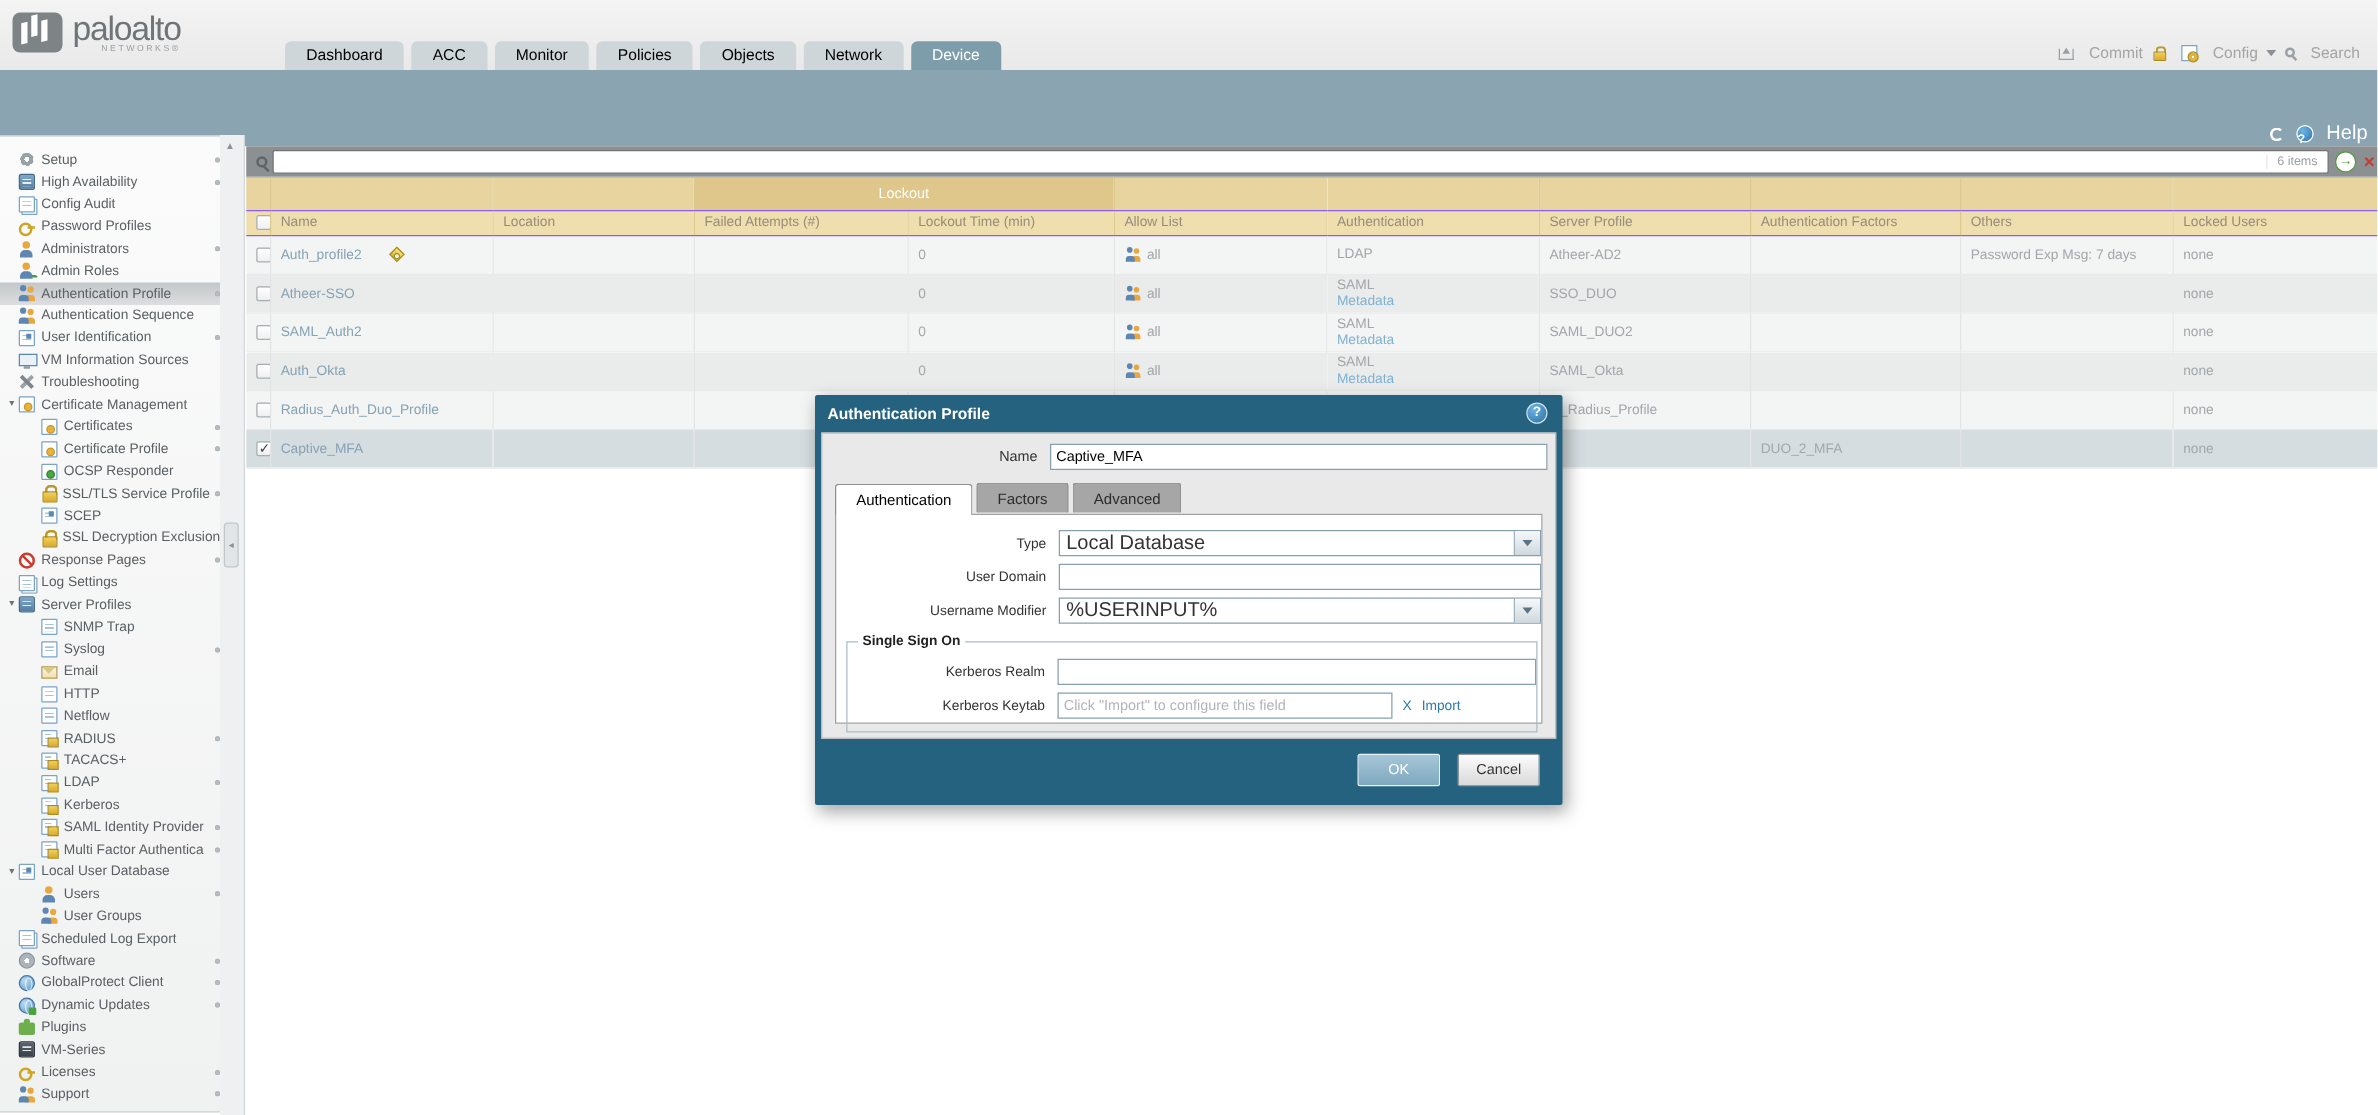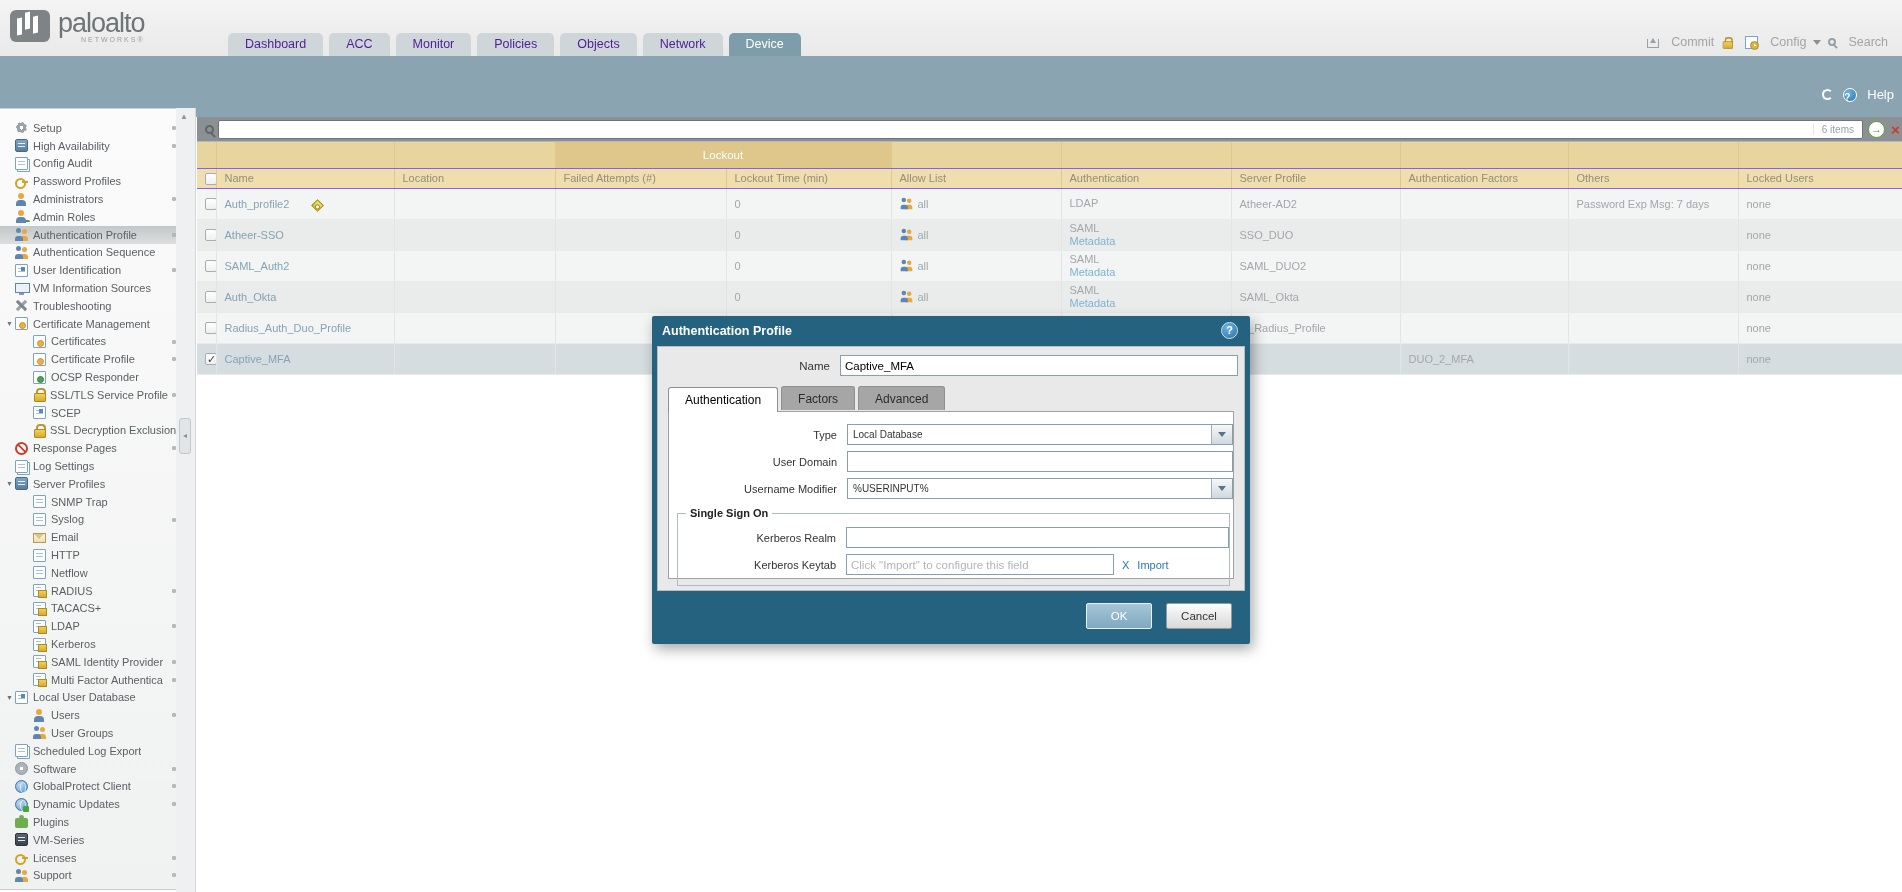--- a/index.html
+++ b/index.html
@@ -7,27 +7,27 @@
   body{font-family:"Liberation Sans","DejaVu Sans",sans-serif;font-size:11px;background:#fff;position:relative;color:#333}
 
   
   #topbar{position:absolute;left:0;top:0;width:1902px;height:56px;background:linear-gradient(#f4f4f4,#e9e9e9)}
   #logo{position:absolute;left:10px;top:10px;display:flex;align-items:flex-start;gap:8px}
   .logo-ic{width:40px;height:32px;background:#7e8386;border-radius:6px;position:relative;overflow:hidden}
   .logo-ic::before{content:"";position:absolute;left:7px;top:8px;width:5px;height:17px;background:#fff;transform:skewY(-14deg);box-shadow:8px -4px 0 #fff,16px 2px 0 #fff}
   .logo-txt{line-height:26px;font-size:27px;color:#6e7477;letter-spacing:-1px}
   .logo-sub{display:block;text-align:right;font-size:7px;color:#9aa0a3;letter-spacing:2px;line-height:8px}
   #nav-tabs{position:absolute;left:228px;bottom:0;display:flex;gap:6px}
-  .ntab{height:23px;line-height:23px;padding:0 17px;background:#cfd6d9;color:#4c1d95;font-size:12.5px;border-radius:5px 5px 0 0;text-align:center}
+  .ntab{height:23px;line-height:23px;padding:0 17px;background:#cfd6d9;color:#000000;font-size:12.5px;border-radius:5px 5px 0 0;text-align:center}
   .ntab.active{background:#7e9dab;color:#fff}
   #top-actions{position:absolute;right:14px;top:35px;display:flex;align-items:center;gap:7px;color:#a4a4a4;font-size:12.5px}
 
   
   #band{position:absolute;left:0;top:56px;width:1902px;height:61px;background:#8ba4b2}
-  #band-right{position:absolute;right:8px;bottom:15px;display:flex;align-items:center;gap:10px;color:#fff;font-size:13px}
+  #band-right{position:absolute;right:8px;bottom:1px;display:flex;align-items:center;gap:10px;color:#fff;font-size:16px}
 
   
   #sidebar{position:absolute;left:0;top:108px;width:184px;bottom:2px;background:linear-gradient(#fbfbfb,#f0f1f1);border:1px solid #c9cdd0;border-left:none;z-index:2}
   #sb-list{padding-top:10px}
   .sb-item{height:17.8px;display:flex;align-items:center;padding-left:6px;white-space:nowrap;overflow:hidden;color:#5a5f63;position:relative;cursor:default}
   .sb-item.lv1{padding-left:24px}
   .sb-item.sel{background:linear-gradient(#c4c7c9,#dcdedf)}
   .sb-arrow{width:9px;flex:none;font-size:7px;color:#6d7478}
   .sb-lbl{overflow:hidden;text-overflow:clip}
   .dot{position:absolute;right:7px;top:7px;width:4px;height:4px;border-radius:50%;background:#b9bec1;box-shadow:inset 0 0 1px #888}
@@ -109,42 +109,42 @@
   .grid td{height:31px;padding:0 8px;border-right:1px solid #e3e4e5;border-bottom:1px solid #e8e9ea;color:#a2a7ab;vertical-align:middle;overflow:hidden;white-space:nowrap}
   .grid td:last-child,.grid th:last-child{border-right:none}
   .grid tbody tr:nth-child(odd){background:#f3f4f4}
   .grid tbody tr:nth-child(even){background:#eaebeb}
   .grid tbody tr.sel{background:#d6dde0}
   .lnk{color:#85a3b5;text-decoration:none;cursor:pointer}
   .meta-lnk{color:#7fb2d2;text-decoration:none;display:block;cursor:pointer}
   .auth-cell div{line-height:13px}
   .cb{width:12px;height:12px;background:linear-gradient(#fff,#efefef);border:1px solid #a7adb2;border-radius:2px;position:relative;display:inline-block;vertical-align:middle}
   .cb.checked::after{content:"✓";position:absolute;left:1px;top:-1px;font-size:11px;font-weight:bold;color:#3c4246;line-height:12px}
-  .name-cell{display:flex;align-items:flex-end}
+  .name-cell{display:flex;align-items:center}
   .allow-wrap{display:flex;align-items:center}
   .allow-wrap .ic{transform:scale(.9)}
 
   
   #dlg{position:absolute;left:652px;top:316px;width:598px;height:328px;background:#24627f;z-index:10;box-shadow:3px 5px 14px rgba(0,0,0,.35);border-radius:2px}
   .dlg-title{height:30px;color:#fff;font-size:12.5px;font-weight:bold;display:flex;align-items:center;padding:0 10px;position:relative}
   .ic-help-dlg{position:absolute;right:12px;top:6px;width:17px;height:17px;border-radius:50%;background:radial-gradient(circle at 35% 30%,#6cb4e4,#2b6f9e);border:1px solid #cfe3ef;color:#fff;font-weight:bold;font-size:11px;text-align:center;line-height:15px}
   .dlg-body{margin:0 5px;height:245px;background:#e9e9e9;border:1px solid #bdbdbd;overflow:hidden}
   .frow{display:flex;align-items:center;margin-bottom:6px}
   .frow label{width:168px;text-align:right;margin-right:10px;color:#333;flex:none}
   .name-row{margin:8px 0 10px 0}
   .name-row label{width:172px;font-size:11.5px}
   .txt{height:21px;border:1px solid #86a0b0;background:#fff;font-size:11.5px;padding:0 4px;font-family:"Liberation Sans",sans-serif;outline:none}
   .txt::placeholder{color:#b0b5b9}
   .name-input{width:398px}
   #dlg-tabs{display:flex;margin-left:10px;gap:3px;position:relative;z-index:2}
   .dtab{height:24px;line-height:24px;padding:0 16px;background:#a6a6a6;color:#2b2b2b;font-size:12px;border:1px solid #8f8f8f;border-bottom:none;border-radius:3px 3px 0 0}
   .dtab.active{background:#fff;color:#000;position:relative;top:1px;height:25px}
   .panel{background:#fff;border:1px solid #a0a0a0;margin:0 10px;height:168px;padding-top:12px;position:relative;z-index:1}
   .dd{display:flex;height:21px;border:1px solid #86a0b0;background:#fff}
-  .dd .ddv{flex:1;line-height:19px;padding:0 5px;font-size:10px}
+  .dd .ddv{flex:1;line-height:19px;padding:0 5px;font-size:16px}
   .ddbtn{width:21px;background:linear-gradient(#f6f8f9,#cfd9de);border-left:1px solid #9fb2bd;display:flex;align-items:center;justify-content:center}
   .ddcaret{width:0;height:0;border:4px solid transparent;border-top:5px solid #5a7484;margin-top:4px}
   .dd-type{width:400px}.dd-mod{width:389px}
   .w387{width:387px}.w383{width:383px}.w268{width:268px}
   fieldset.sso{margin:8px 8px 16px 8px;border:1px solid #a9bcc7;padding:8px 0 4px 2px}
   fieldset.sso legend{font-weight:bold;color:#222;margin-left:6px;padding:0 4px}
   fieldset.sso label{width:156px}
   .blue{color:#2a7aad;text-decoration:none;margin-left:8px;cursor:pointer}
   .dlg-footer{height:53px;display:flex;justify-content:flex-end;align-items:flex-start;padding:12px 18px 0 0;gap:14px}
   .btn{width:66px;height:26px;border-radius:2px;font-size:11.5px;font-family:"Liberation Sans",sans-serif;cursor:pointer}

